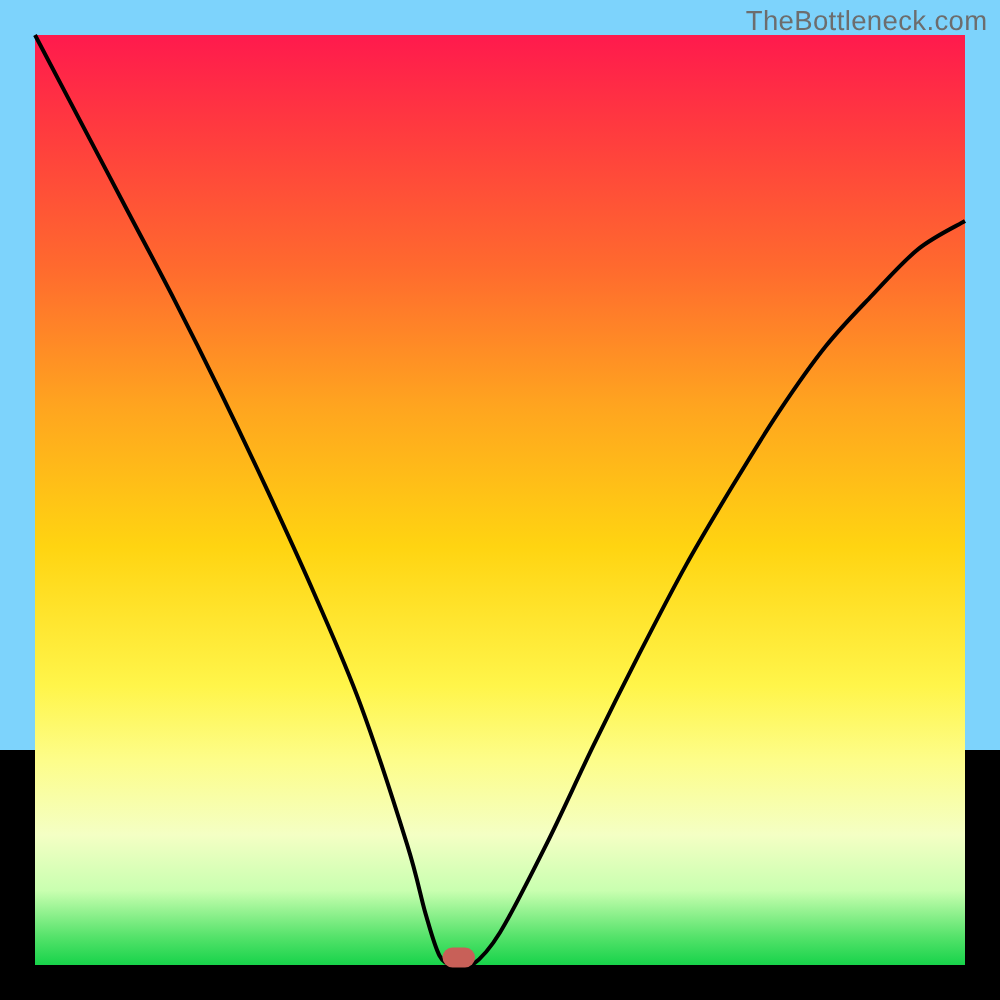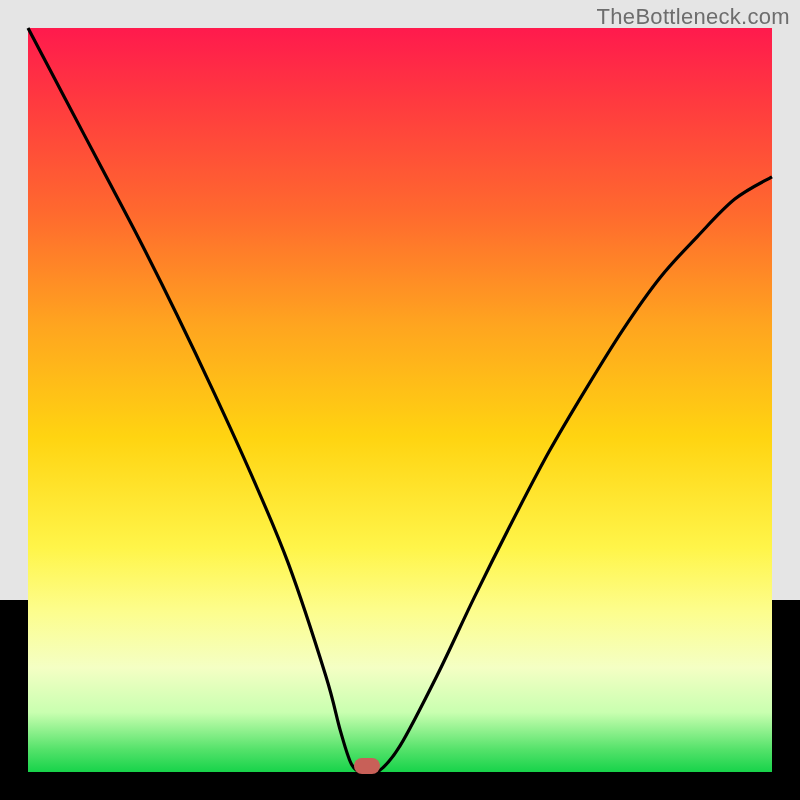--- a/index.html
+++ b/index.html
@@ -10,21 +10,21 @@
     background: #000;
     overflow: hidden;
     font-family: Arial, Helvetica, sans-serif;
   }
   .frame {
     position: absolute;
     left: 0;
     top: 0;
     width: 800px;
     height: 600px;
-    background: #e5e5e5;
+    background: #7dd3fc;
   }
   .plot {
     position: absolute;
     left: 28px;
     top: 28px;
     width: 744px;
     height: 744px;
     
     background: linear-gradient(
       to bottom,

